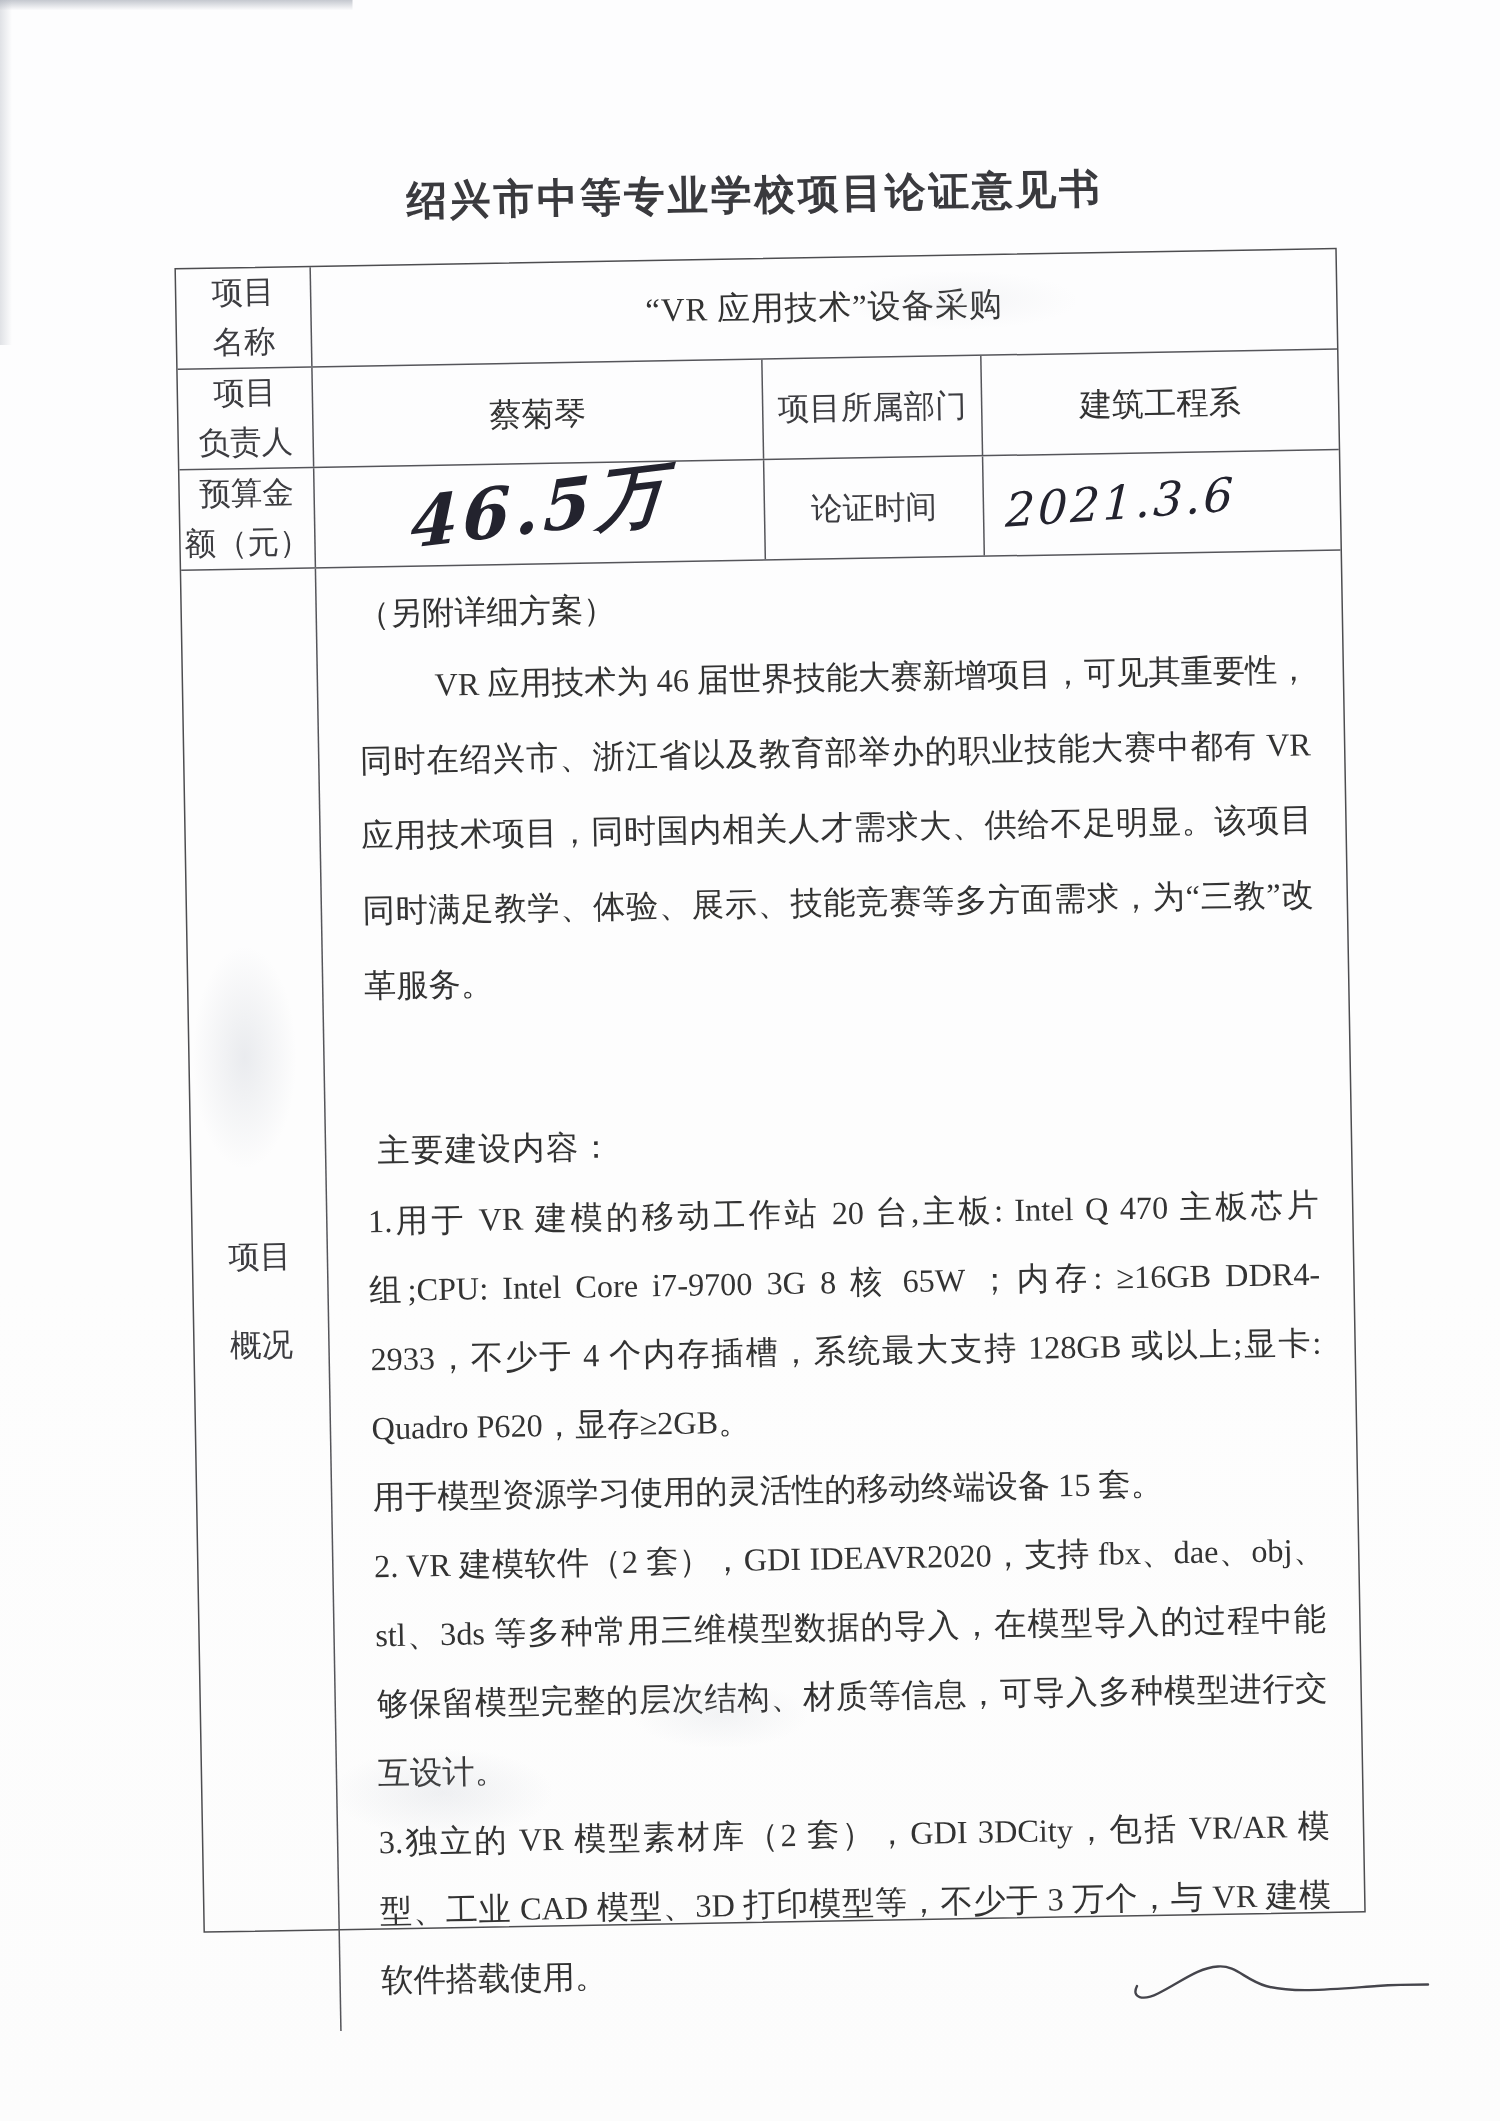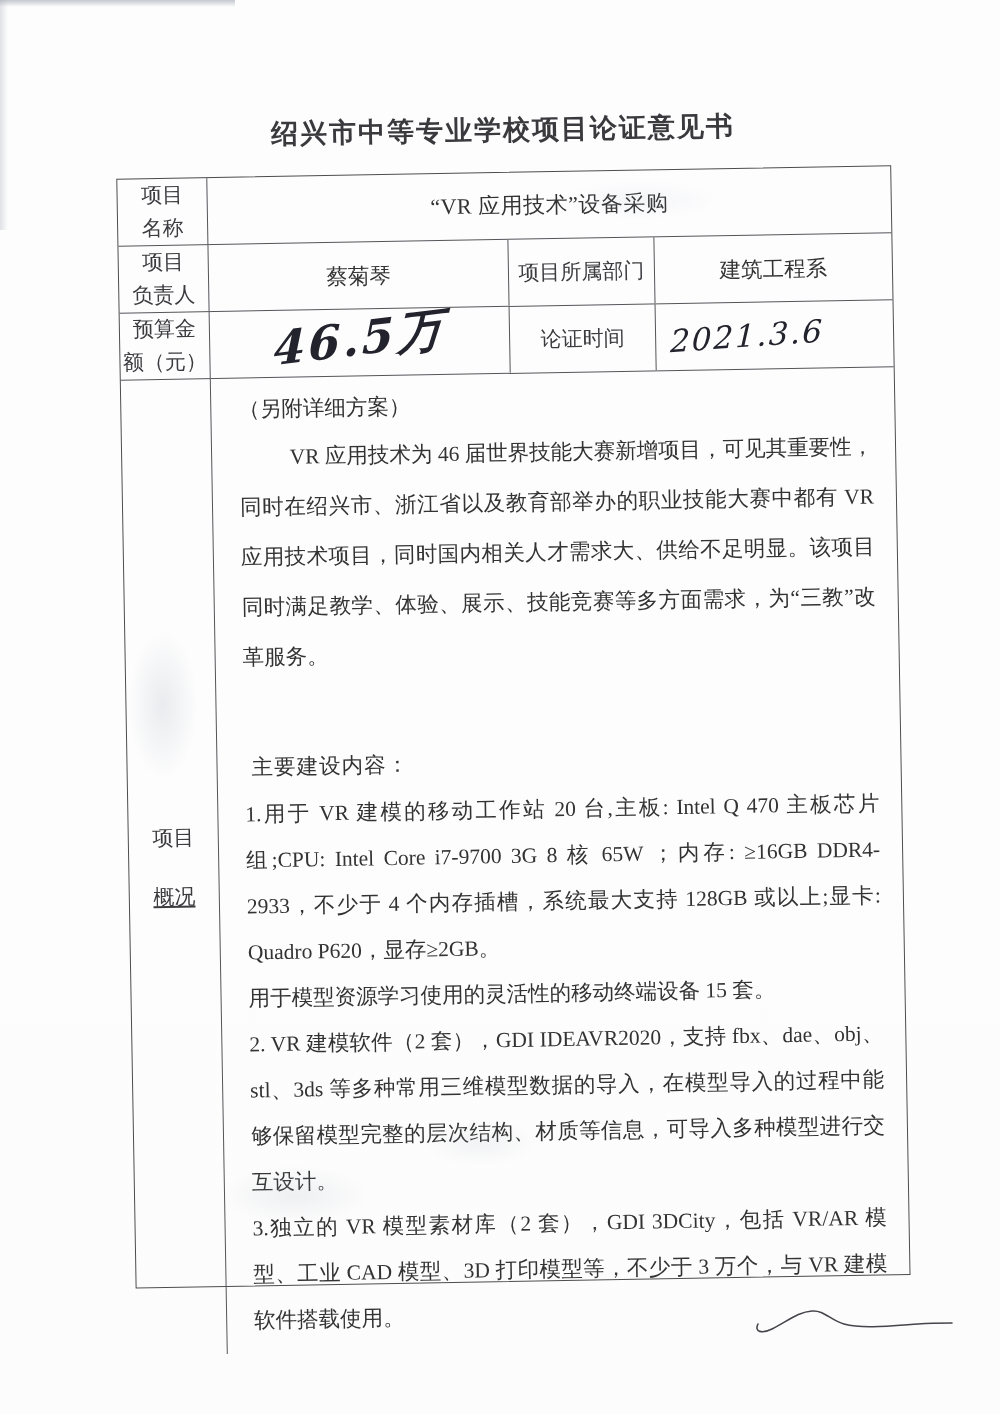--- a/index.html
+++ b/index.html
@@ -59,21 +59,21 @@
   .lab2{
     width:146px;flex:0 0 146px;
     align-items:center;text-align:center;
     font-size:21px;color:#3c3c40;
   }
   .val{flex:1;align-items:center;text-align:center;font-size:21.5px;color:#333;}
   .val-name{font-size:22px;letter-spacing:.5px;}
   .val-dept{flex:0 0 238px;width:238px;}
   .ovlab{justify-content:center;}
   .ovlab span{display:block;}
-  .ovlab .l2{margin-top:26px;text-decoration:underline;}
+  .ovlab .l2{margin-top:26px;}
   
   .hand{
     font-family:"DejaVu Serif","Liberation Serif",serif;
     font-style:italic;color:#23232e;
   }
   .hand-budget{
     font-size:46px;font-weight:600;letter-spacing:3px;
     transform:rotate(-6deg) skewX(-8deg);
     margin-top:-6px;
   }

